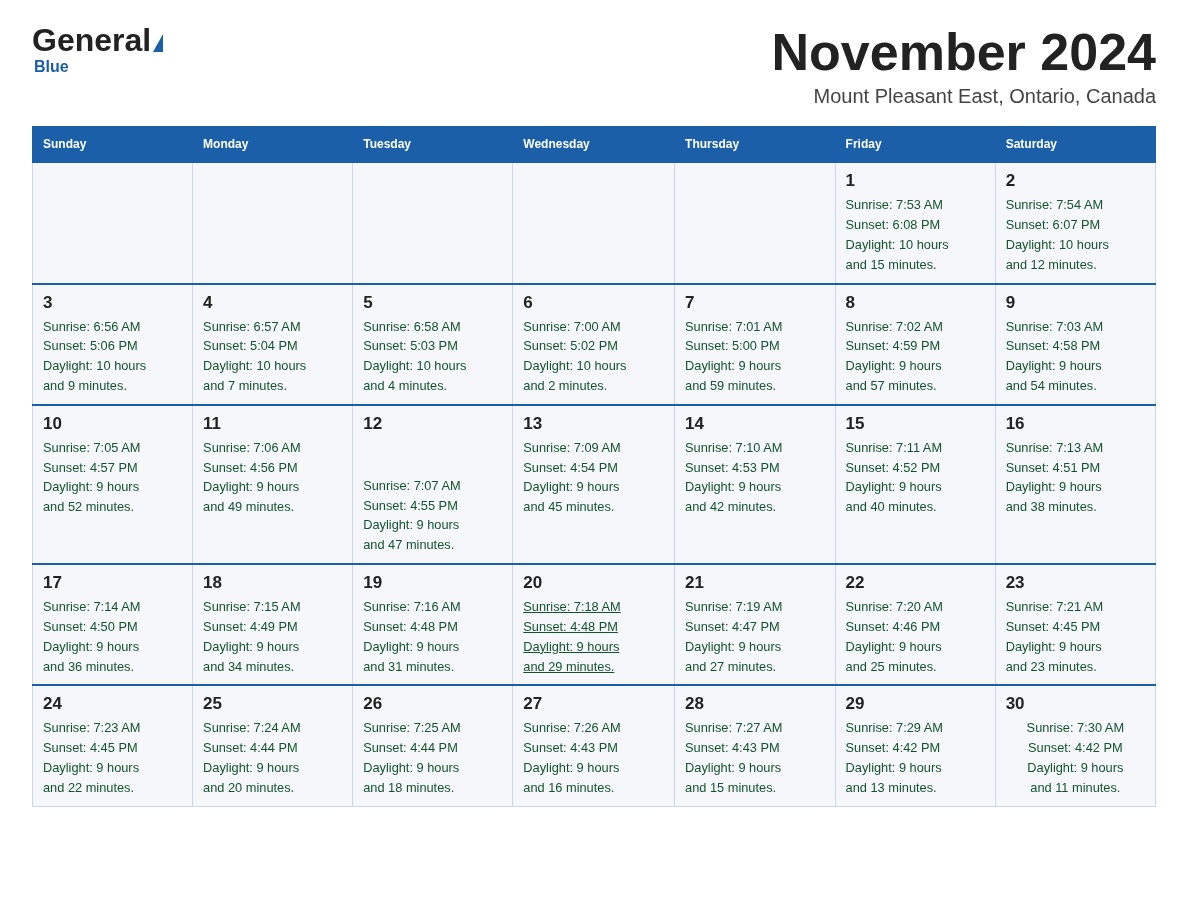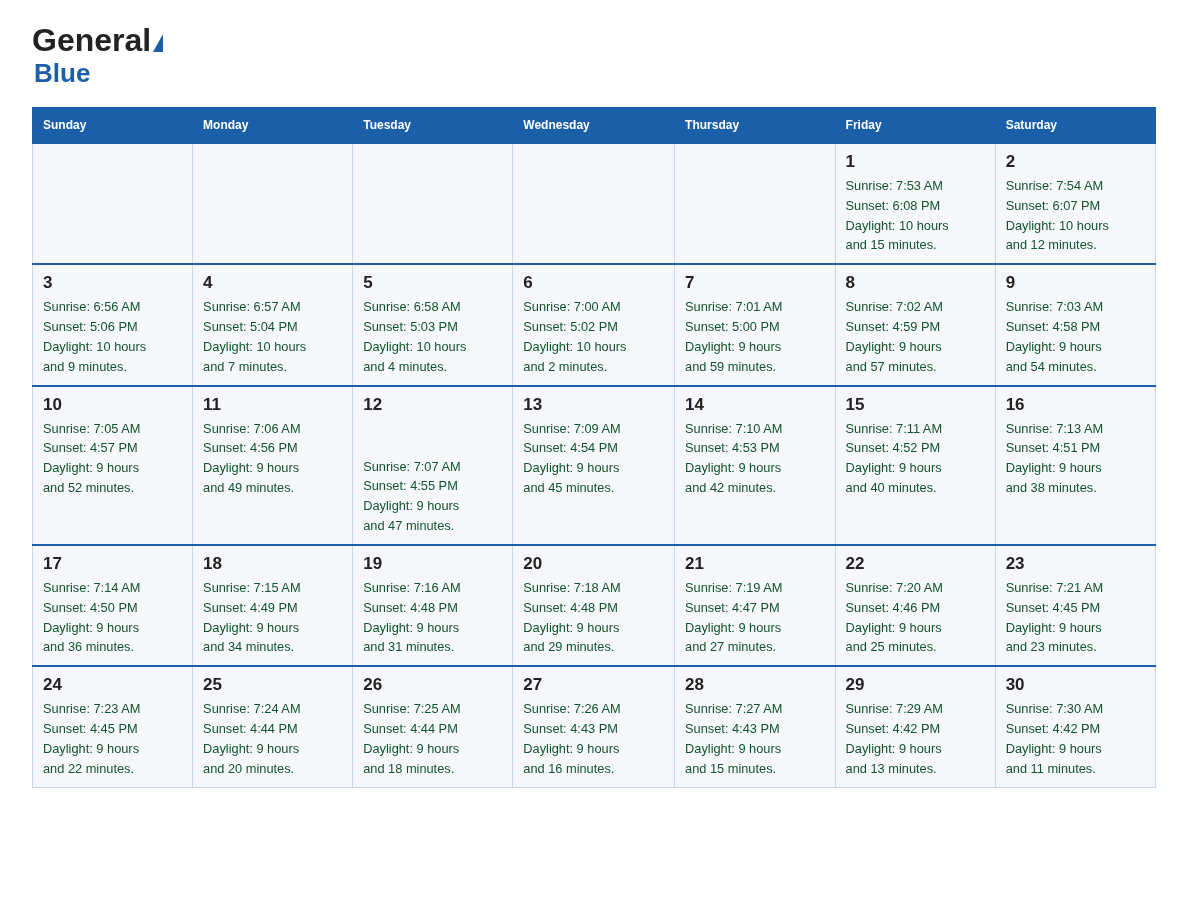--- a/index.html
+++ b/index.html
@@ -30,21 +30,21 @@
     .logo-triangle {
       display: inline-block;
       width: 0;
       height: 0;
       border-left: 10px solid transparent;
       border-bottom: 18px solid #1a5fa8;
       margin-left: 2px;
       vertical-align: middle;
     }
     .logo-sub {
-      font-size: 26px;
+      font-size: 16px;
       font-weight: bold;
       color: #1a5fa8;
       margin-top: 2px;
       margin-left: 2px;
     }
     .title-area {
       text-align: right;
     }
     .month-title {
       font-size: 52px;
@@ -103,20 +103,24 @@
   </style>
 </head>
 <body>
 
 <div class="header-area">
   <div class="logo-area">
     <div class="logo-text">
       General<span class="logo-triangle"></span>
     </div>
     <div class="logo-sub">Blue</div>
+  </div>
+  <div class="title-area">
+    <div class="month-title">November 2024</div>
+    <div class="location-title">Mount Pleasant East, Ontario, Canada</div>
   </div>
 </div>
 
 <table class="calendar">
   <thead>
     <tr>
     <th>Sunday</th>
         <th>Monday</th>
         <th>Tuesday</th>
         <th>Wednesday</th>
@@ -266,21 +270,21 @@
         </td>
         <td>
           <span class="day-num">19</span>
           <div class="day-info" style="white-space: pre-line;">Sunrise: 7:16 AM
 Sunset: 4:48 PM
 Daylight: 9 hours
 and 31 minutes.</div>
         </td>
         <td>
           <span class="day-num">20</span>
-          <div class="day-info" style="white-space: pre-line;">Sunrise: 7:18 AM
+          <div class="day-info" style="white-space: pre-line; text-decoration: underline;">Sunrise: 7:18 AM
 Sunset: 4:48 PM
 Daylight: 9 hours
 and 29 minutes.</div>
         </td>
         <td>
           <span class="day-num">21</span>
           <div class="day-info" style="white-space: pre-line;">Sunrise: 7:19 AM
 Sunset: 4:47 PM
 Daylight: 9 hours
 and 27 minutes.</div>
@@ -338,20 +342,20 @@
         </td>
         <td>
           <span class="day-num">29</span>
           <div class="day-info" style="white-space: pre-line;">Sunrise: 7:29 AM
 Sunset: 4:42 PM
 Daylight: 9 hours
 and 13 minutes.</div>
         </td>
         <td>
           <span class="day-num">30</span>
-          <div class="day-info" style="white-space: pre-line;">Sunrise: 7:30 AM
+          <div class="day-info" style="white-space: pre-line; text-align: center;">Sunrise: 7:30 AM
 Sunset: 4:42 PM
 Daylight: 9 hours
 and 11 minutes.</div>
         </td>
       </tr>
     </tbody>
 </table>
 
 </body></html>

